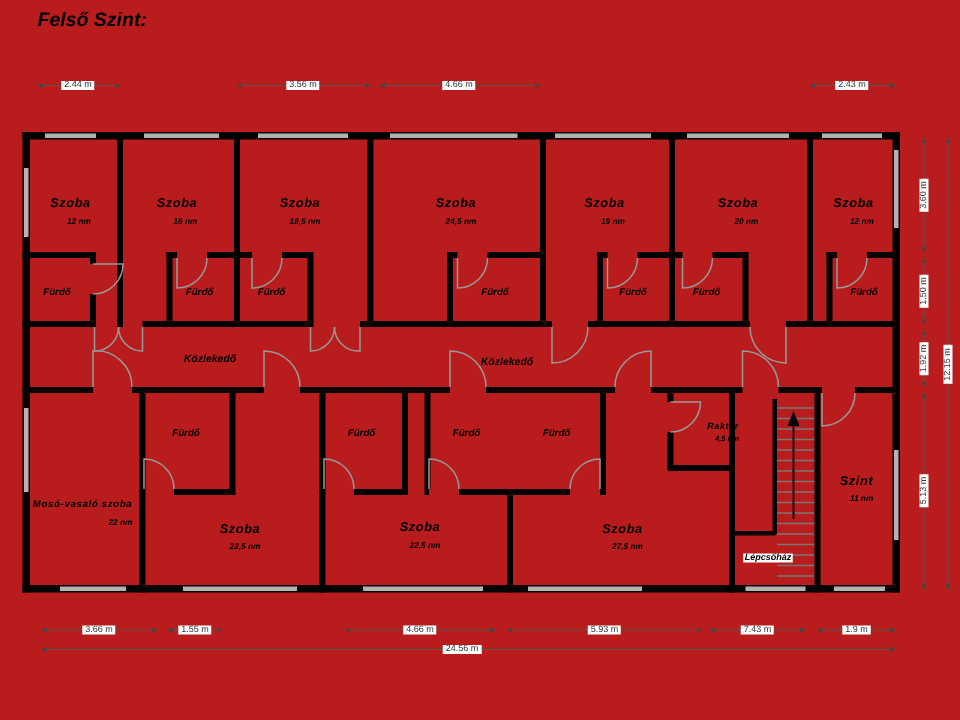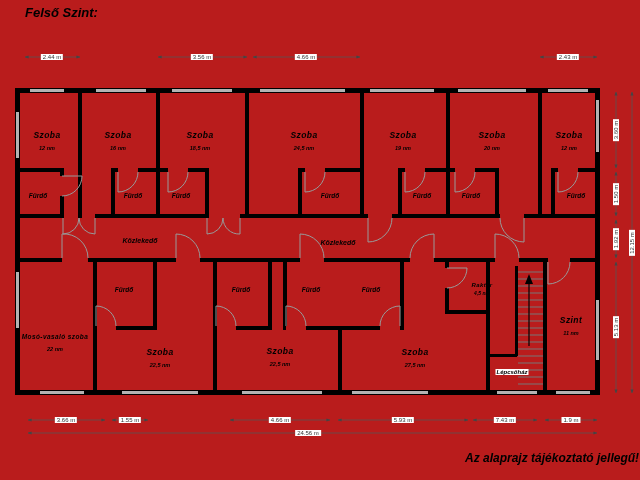--- a/index.html
+++ b/index.html
@@ -4,21 +4,21 @@
 <style>
   html,body{margin:0;padding:0;background:#fff;}
   #plan{
     position:relative;width:640px;height:480px;background:#b91c1c;overflow:hidden;
     font-family:"Liberation Sans",sans-serif;color:#000;
   }
   #drawing{position:absolute;left:0;top:0;}
   .lbl{position:absolute;transform:translate(-50%,-50%);white-space:nowrap;line-height:1;}
   .title{font-size:13px;font-weight:bold;font-style:italic;transform:none;}
   .footnote{font-size:12px;font-weight:bold;font-style:italic;transform:none;}
-  .room{text-align:center;}
+  .room{text-align:right;}
   .room .rname{font-size:8.5px;font-weight:bold;font-style:italic;letter-spacing:.4px;}
   .room .rarea{font-size:5.5px;font-weight:bold;font-style:italic;margin-top:6px;}
   .room.small .rname{font-size:6px;}
   .room.small .rarea{margin-top:3px;font-size:5px;}
   .bath{font-size:6.5px;font-weight:bold;font-style:italic;}
   .corr{font-size:7px;font-weight:bold;font-style:italic;}
   .stair{font-size:6px;font-weight:bold;font-style:italic;background:#fff;padding:0 1px;}
   .dim{font-size:6px;color:#333;background:#fff;padding:0 2px;}
   .dim.v{transform:translate(-50%,-50%) rotate(-90deg);background:#fff;}
 </style>
@@ -271,14 +271,13 @@
   <div class="lbl dim" style="left:505px;top:420px;">7.43 m</div>
   <div class="lbl dim" style="left:571px;top:420px;">1.9 m</div>
   <div class="lbl dim" style="left:308px;top:433px;">24.56 m</div>
 
   <div class="lbl dim v" style="left:616px;top:130px;">3.60 m</div>
   <div class="lbl dim v" style="left:616px;top:194px;">1.50 m</div>
   <div class="lbl dim v" style="left:616px;top:239px;">1.92 m</div>
   <div class="lbl dim v" style="left:616px;top:327px;">5.13 m</div>
   <div class="lbl dim v" style="left:632px;top:243px;">12.15 m</div>
 
-  <div class="lbl footnote" style="left:465px;top:452px;">Az alaprajz tájékoztató jellegű!</div>
 </div>
 
 </body></html>

